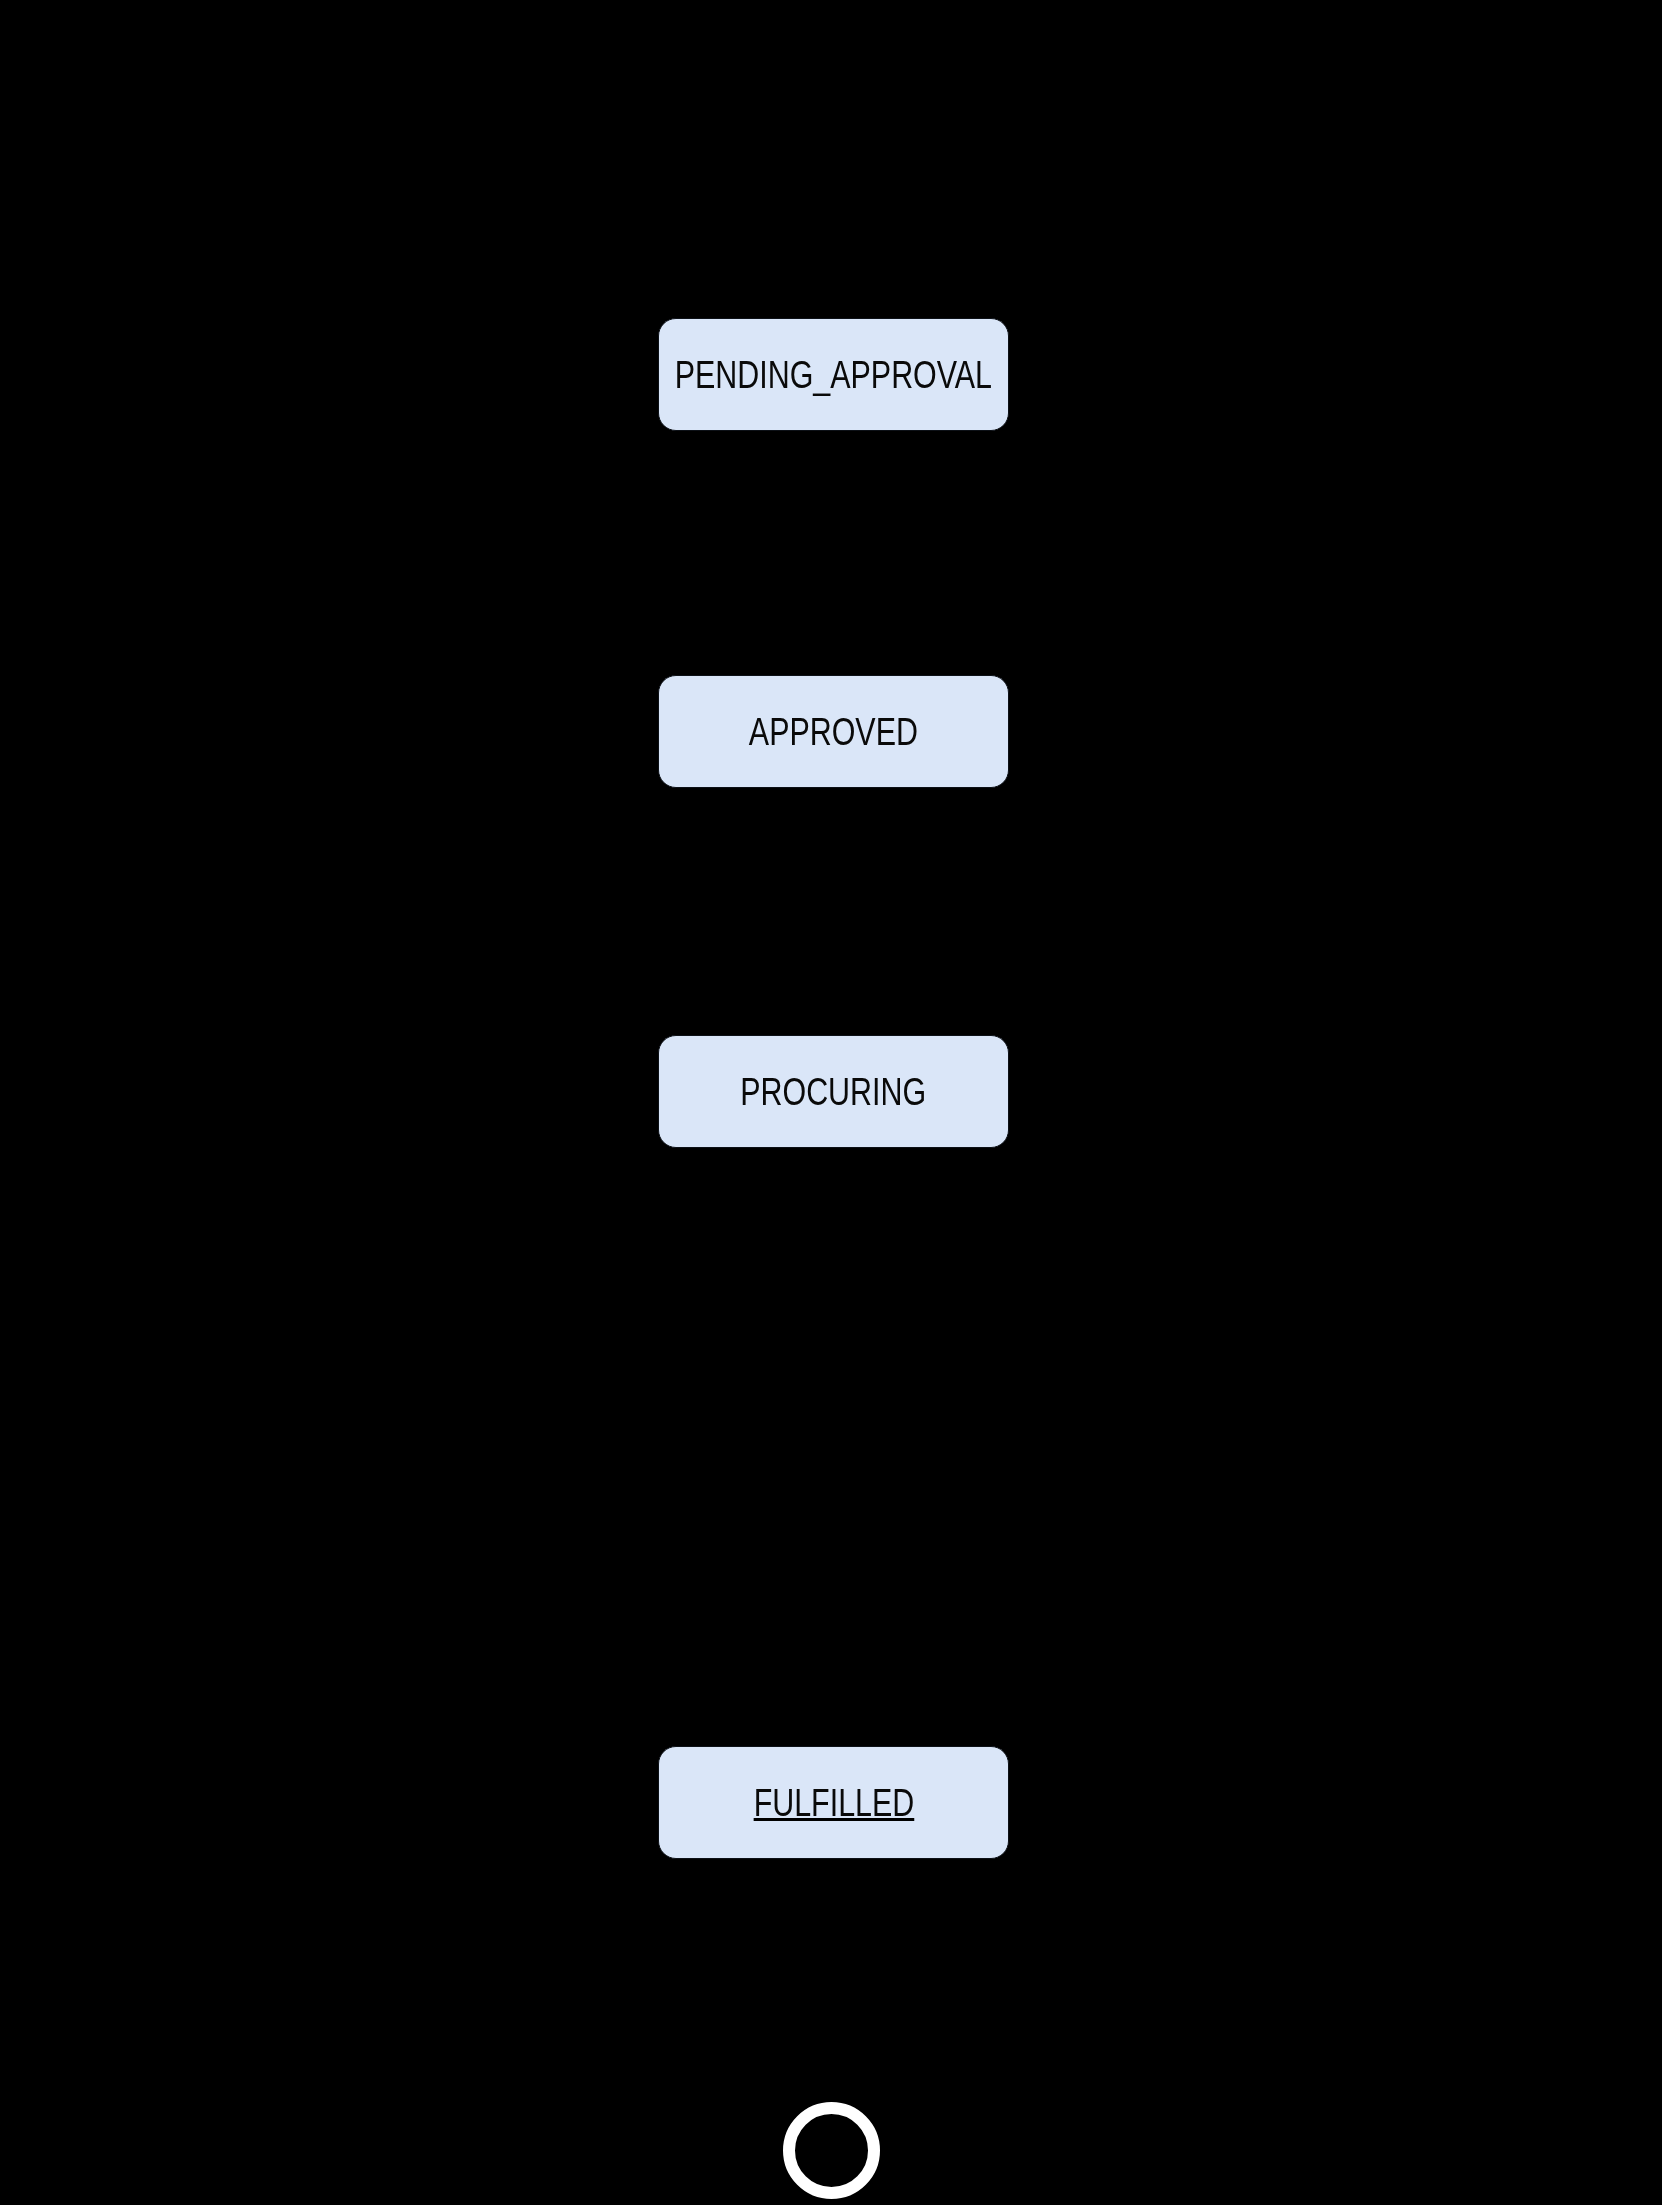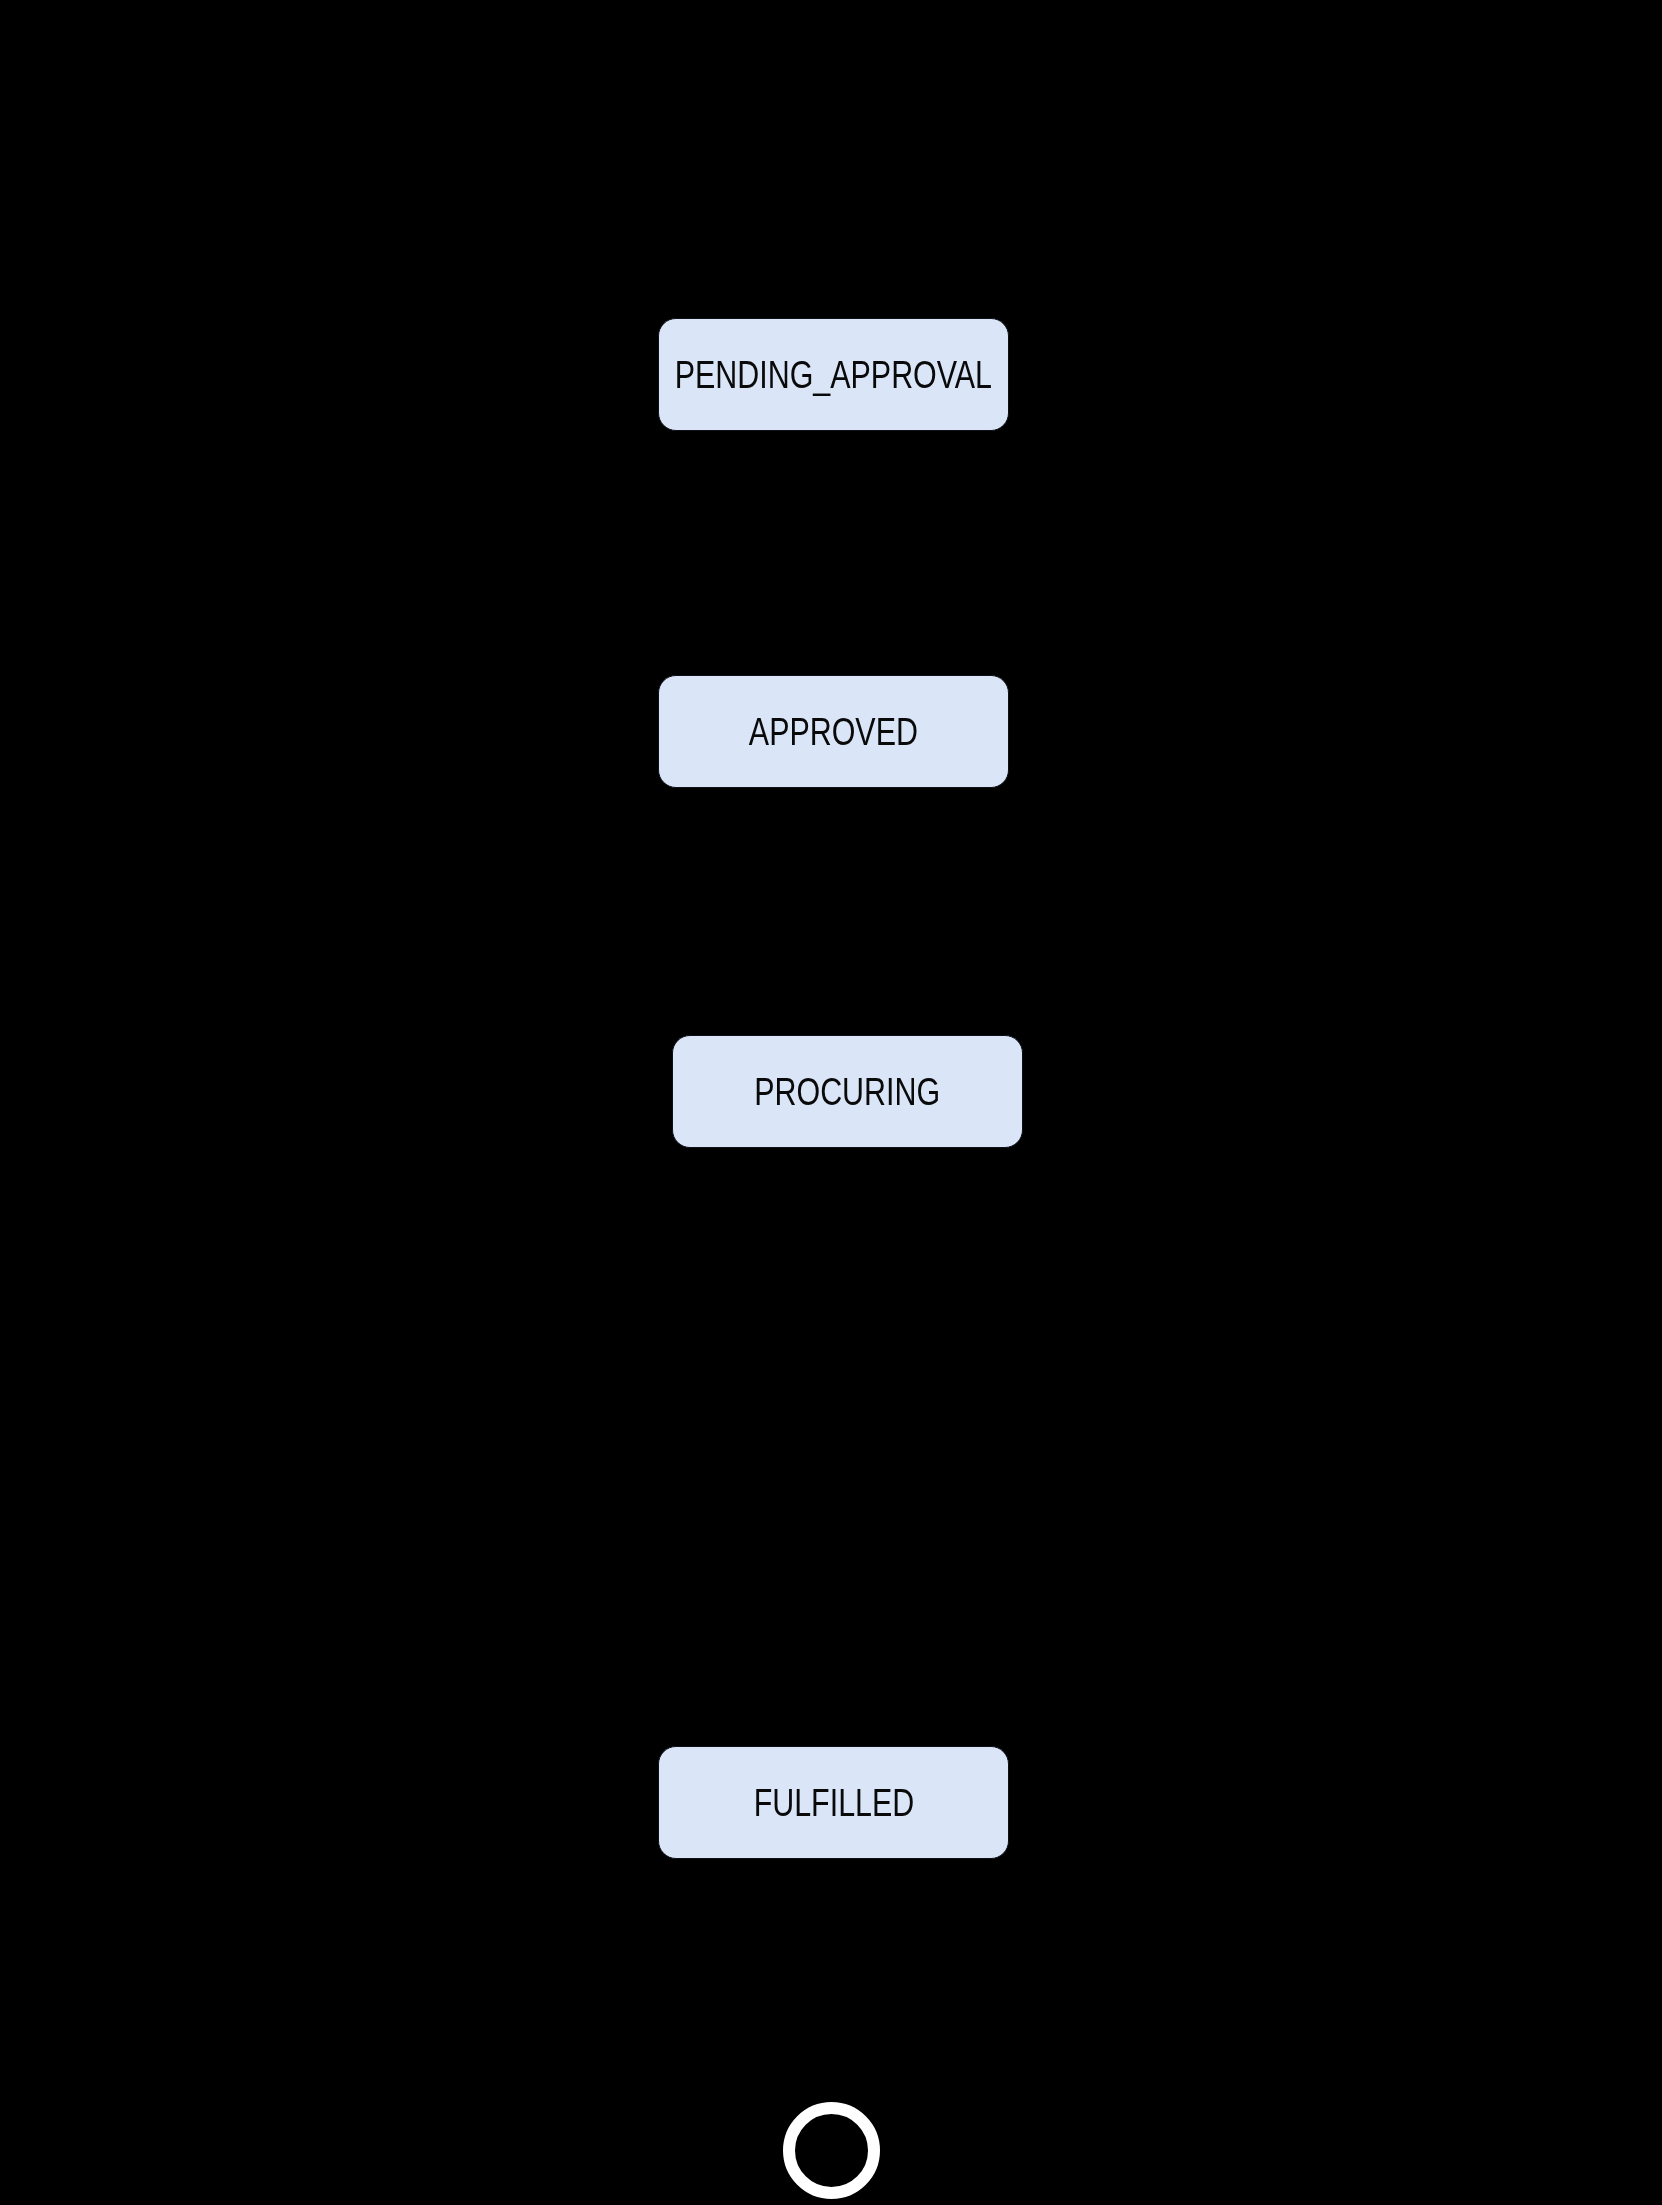--- a/index.html
+++ b/index.html
@@ -38,23 +38,23 @@
     font-size: 39px;
     font-weight: 400;
     color: var(--state-text);
     white-space: nowrap;
     transform: scaleX(0.78);
     transform-origin: center center;
     letter-spacing: 0;
   }
   .state-1 { top: 318px; }
   .state-2 { top: 675px; }
-  .state-3 { top: 1035px; margin-left: 14px; }
+  .state-3 { top: 1035px; }
   .state-4 { top: 1391px; }
-  .state-5 { top: 1746px; }
+  .state-5 { top: 1746px; text-decoration: underline; }
   .final-ring {
     position: absolute;
     left: 783px;
     top: 2102px;
     width: 97px;
     height: 97px;
     border: 12px solid var(--final-ring);
     border-radius: 50%;
     background: transparent;
   }

